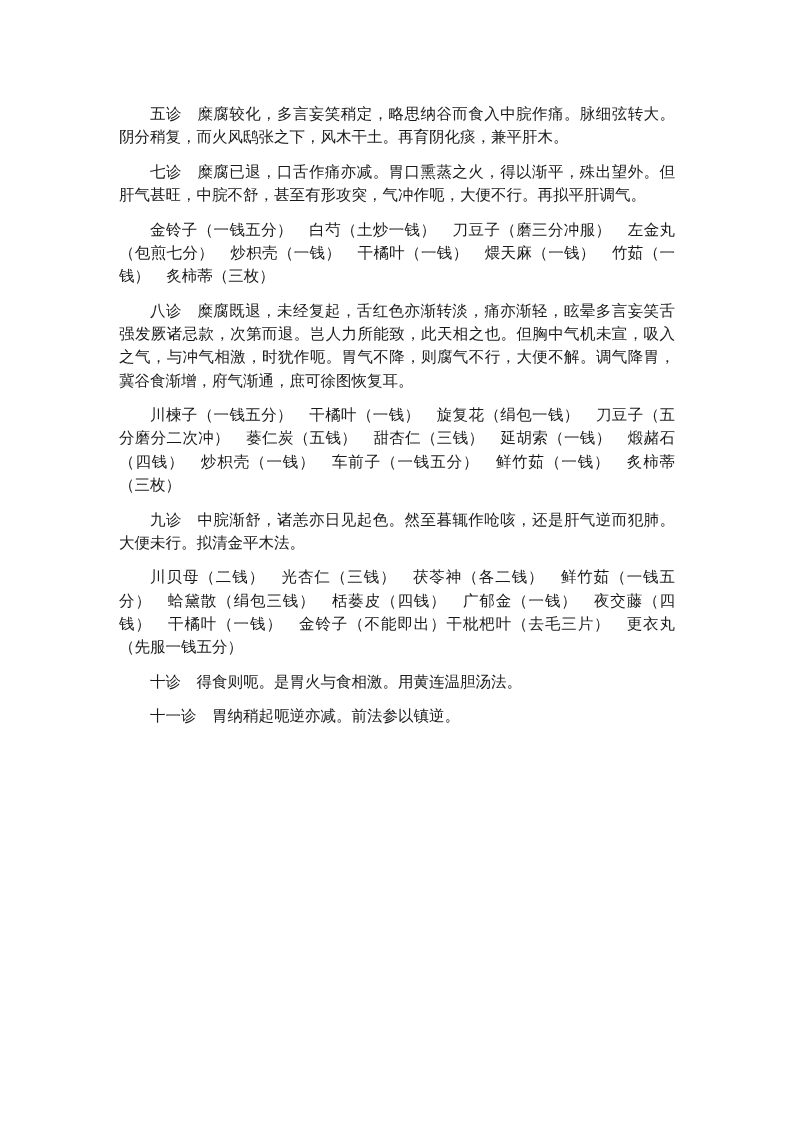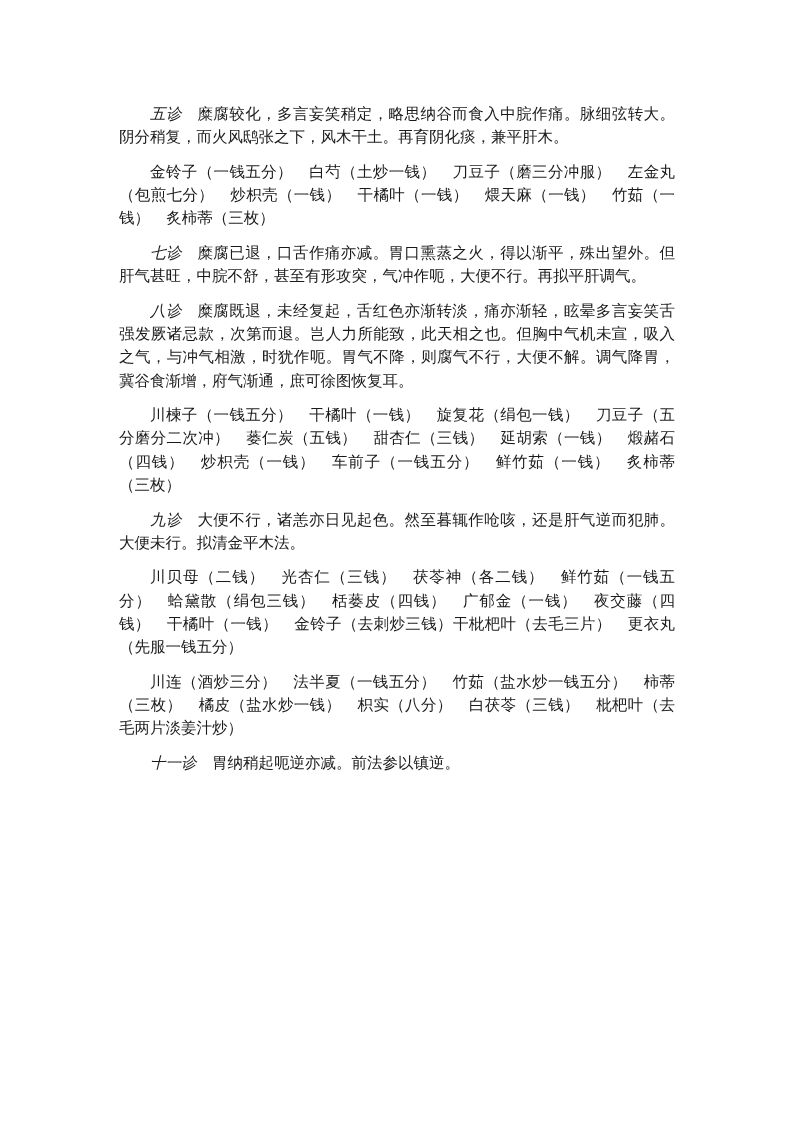--- a/index.html
+++ b/index.html
@@ -14,62 +14,62 @@
       line-height: 23.2px;
       color: #1a1a1a;
       text-align: justify;
       text-justify: inter-character;
     }
     .para {
       margin: 0 0 11.5px 0;
       text-indent: 2em;
       word-break: break-all;
     }
-    .para .label { margin-right: 1em; font-style: italic; }
+    .para .label { margin-right: 1em; }
     .rx .item { margin-right: 1.05em; }
   </style>
 </head>
 <body>
 
 <div class="page">
 
 
   <p class="para">
     <span class="label">五诊</span><span>糜腐较化，多言妄笑稍定，略思纳谷而食入中脘作痛。脉细弦转大。阴分稍复，而火风鸱张之下，风木干土。再育阴化痰，兼平肝木。</span>
   </p>
 
 
 
 
+  <p class="para">
+    <span class="label">七诊</span><span>糜腐已退，口舌作痛亦减。胃口熏蒸之火，得以渐平，殊出望外。但肝气甚旺，中脘不舒，甚至有形攻突，气冲作呃，大便不行。再拟平肝调气。</span>
+  </p>
+
   <p class="para rx">
     <span class="item">金铃子（一钱五分）</span><span class="item">白芍（土炒一钱）</span><span class="item">刀豆子（磨三分冲服）</span><span class="item">左金丸（包煎七分）</span><span class="item">炒枳壳（一钱）</span><span class="item">干橘叶（一钱）</span><span class="item">煨天麻（一钱）</span><span class="item">竹茹（一钱）</span><span class="item">炙柿蒂（三枚）</span>
-  </p>
-
-  <p class="para">
-    <span class="label">七诊</span><span>糜腐已退，口舌作痛亦减。胃口熏蒸之火，得以渐平，殊出望外。但肝气甚旺，中脘不舒，甚至有形攻突，气冲作呃，大便不行。再拟平肝调气。</span>
   </p>
 
   <p class="para">
     <span class="label">八诊</span><span>糜腐既退，未经复起，舌红色亦渐转淡，痛亦渐轻，眩晕多言妄笑舌强发厥诸忌款，次第而退。岂人力所能致，此天相之也。但胸中气机未宣，吸入之气，与冲气相激，时犹作呃。胃气不降，则腐气不行，大便不解。调气降胃，冀谷食渐增，府气渐通，庶可徐图恢复耳。</span>
   </p>
 
   <p class="para rx">
     <span class="item">川楝子（一钱五分）</span><span class="item">干橘叶（一钱）</span><span class="item">旋复花（绢包一钱）</span><span class="item">刀豆子（五分磨分二次冲）</span><span class="item">蒌仁炭（五钱）</span><span class="item">甜杏仁（三钱）</span><span class="item">延胡索（一钱）</span><span class="item">煅赭石（四钱）</span><span class="item">炒枳壳（一钱）</span><span class="item">车前子（一钱五分）</span><span class="item">鲜竹茹（一钱）</span><span class="item">炙柿蒂（三枚）</span>
   </p>
 
   <p class="para">
-    <span class="label">九诊</span><span>大便不行，诸恙亦日见起色。然至暮辄作呛咳，还是肝气逆而犯肺。大便未行。拟清金平木法。</span>
+    <span class="label">九诊</span><span>中脘渐舒，诸恙亦日见起色。然至暮辄作呛咳，还是肝气逆而犯肺。大便未行。拟清金平木法。</span>
   </p>
 
   <p class="para rx">
-    <span class="item">川贝母（二钱）</span><span class="item">光杏仁（三钱）</span><span class="item">茯苓神（各二钱）</span><span class="item">鲜竹茹（一钱五分）</span><span class="item">蛤黛散（绢包三钱）</span><span class="item">栝蒌皮（四钱）</span><span class="item">广郁金（一钱）</span><span class="item">夜交藤（四钱）</span><span class="item">干橘叶（一钱）</span><span class="item">金铃子（去刺炒三钱）干枇杷叶（去毛三片）</span><span class="item">更衣丸（先服一钱五分）</span>
+    <span class="item">川贝母（二钱）</span><span class="item">光杏仁（三钱）</span><span class="item">茯苓神（各二钱）</span><span class="item">鲜竹茹（一钱五分）</span><span class="item">蛤黛散（绢包三钱）</span><span class="item">栝蒌皮（四钱）</span><span class="item">广郁金（一钱）</span><span class="item">夜交藤（四钱）</span><span class="item">干橘叶（一钱）</span><span class="item">金铃子（不能即出）干枇杷叶（去毛三片）</span><span class="item">更衣丸（先服一钱五分）</span>
   </p>
 
+  <p class="para">
+    <span class="label">十诊</span><span>得食则呃。是胃火与食相激。用黄连温胆汤法。</span>
+  </p>
 
-  <p class="para rx">
-    <span class="item">川连（酒炒三分）</span><span class="item">法半夏（一钱五分）</span><span class="item">竹茹（盐水炒一钱五分）</span><span class="item">柿蒂（三枚）</span><span class="item">橘皮（盐水炒一钱）</span><span class="item">枳实（八分）</span><span class="item">白茯苓（三钱）</span><span class="item">枇杷叶（去毛两片淡姜汁炒）</span>
-  </p>
 
   <p class="para">
     <span class="label">十一诊</span><span>胃纳稍起呃逆亦减。前法参以镇逆。</span>
   </p>
 
 </div>
 
 </body></html>

